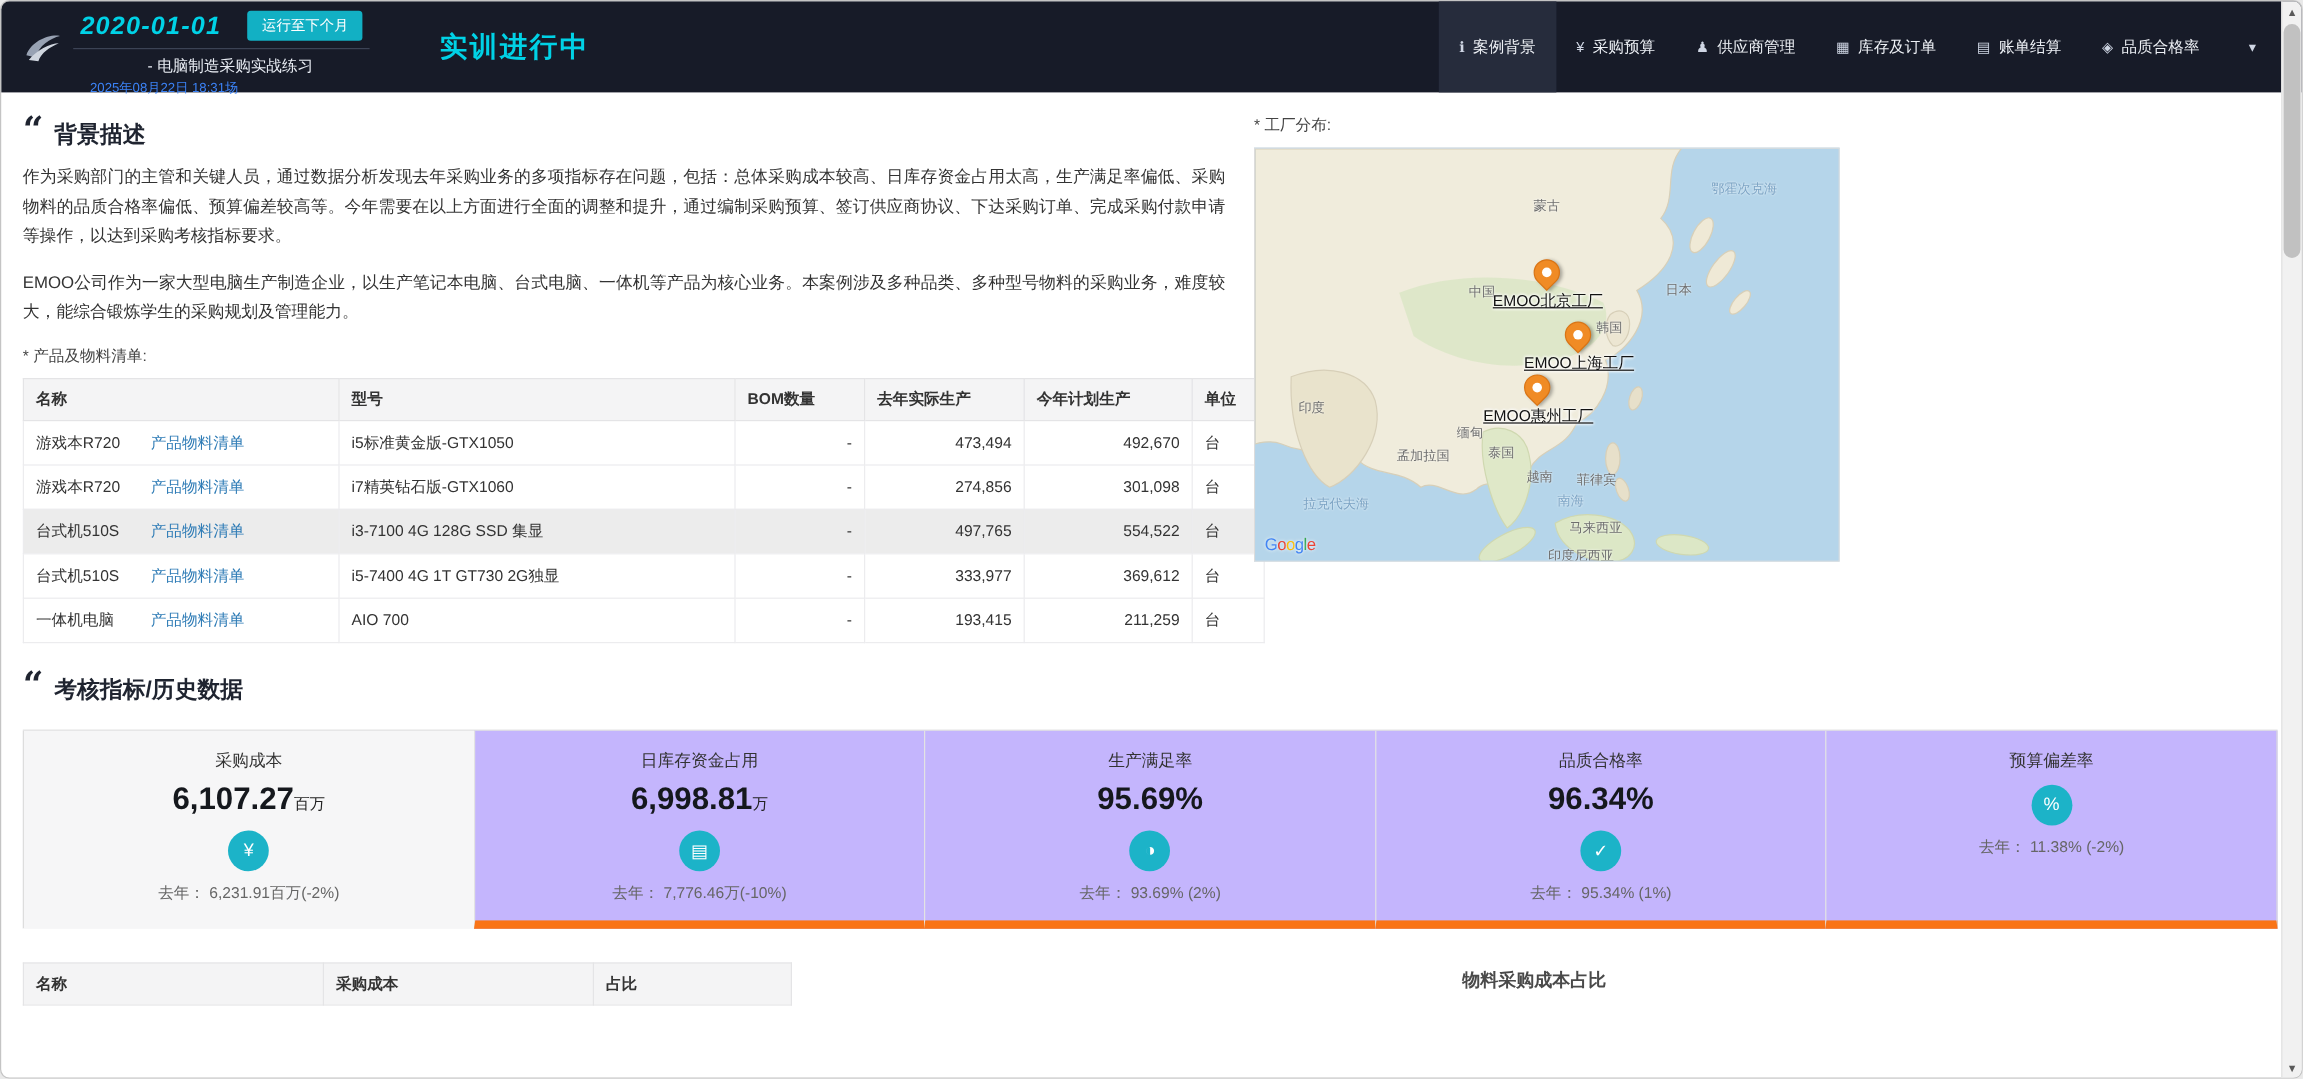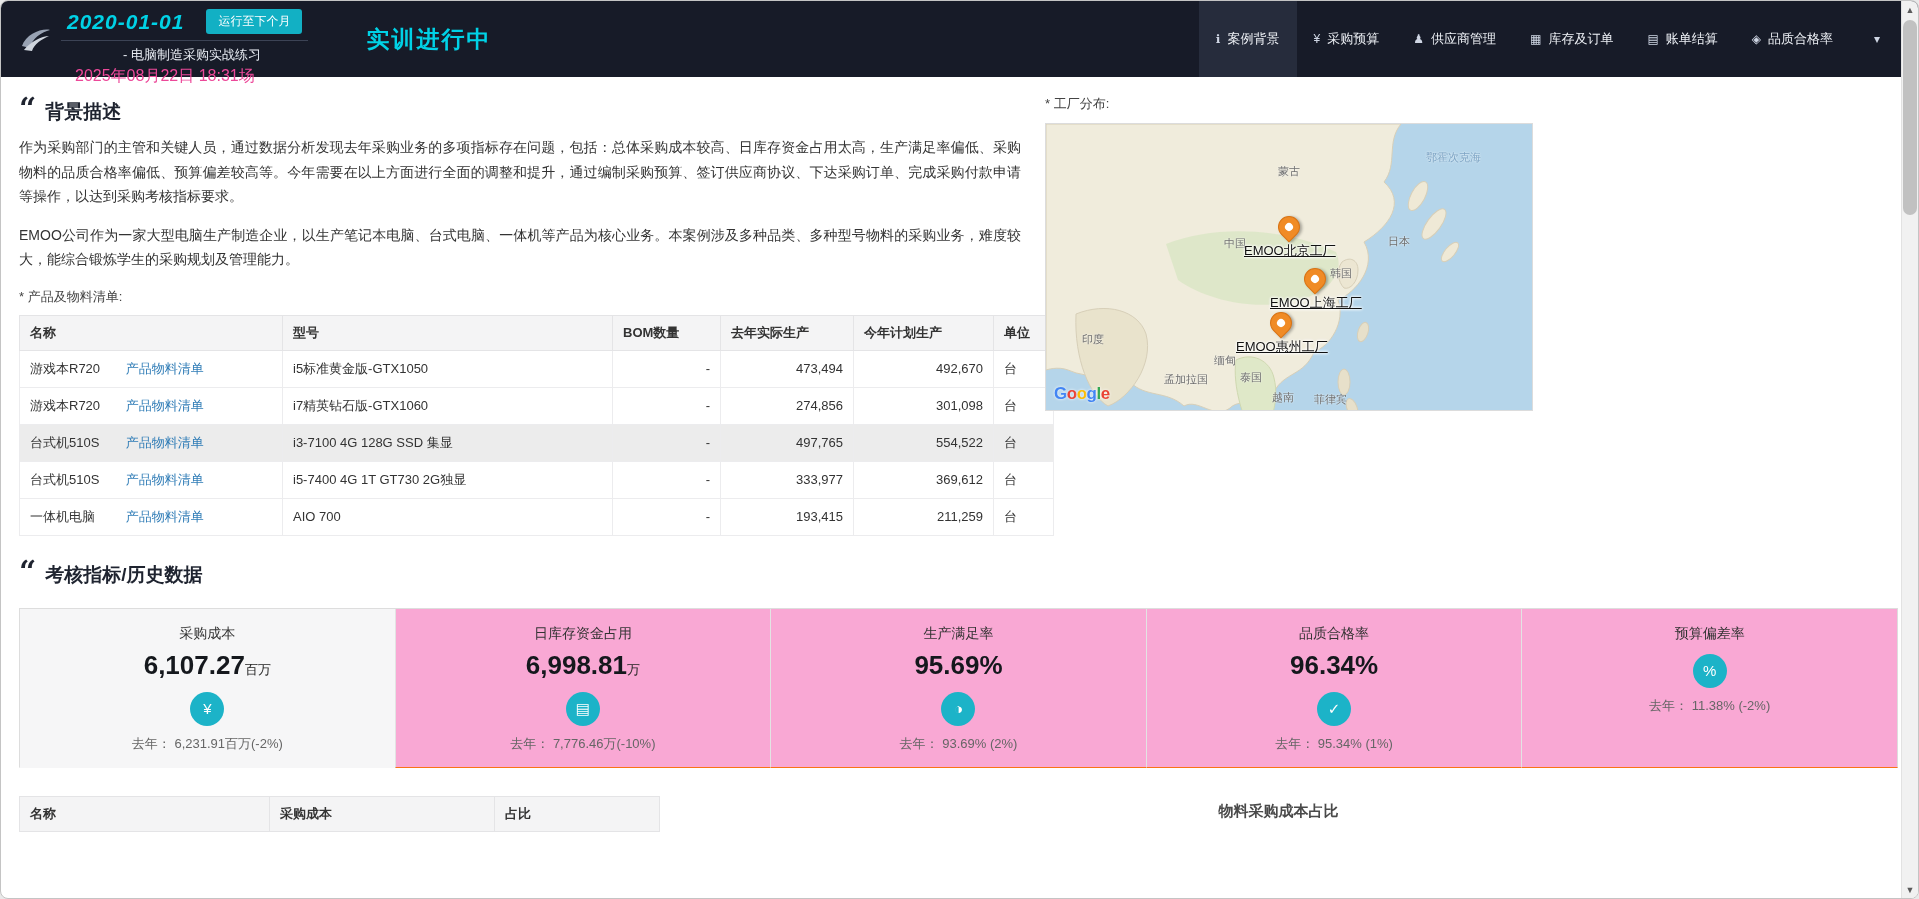--- a/index.html
+++ b/index.html
@@ -12,21 +12,21 @@
   .navbar { position:relative; display:flex; align-items:stretch; height:76px;
     background:#171b28; color:#fff; padding-left:12px; padding-right:20px; }
   .logo { width:44px; display:flex; align-items:center; justify-content:center; }
   .clock { padding-top:8px; margin-left:4px; }
   .clock-top { display:flex; align-items:center; gap:22px; padding:0 6px 6px 6px;
     border-bottom:1px solid #3c4355; }
   .clock-date { color:#00d2e6; font-size:21px; font-weight:bold; font-style:italic; letter-spacing:1px;}
   .run-btn { background:#12b0c4; color:#fff; font-size:12px; padding:4px 12px;
     border:none; border-radius:3px; cursor:pointer; }
   .clock-sub { color:#e8ecf3; font-size:13px; margin:5px 0 0 62px; }
-  .clock-session { color:#ec4899; font-size:16px; margin:2px 0 0 14px; }
+  .clock-session { color:#3b82f6; font-size:11px; margin:2px 0 0 14px; }
   .status-title { align-self:center; margin-left:58px; color:#00d2e6; font-size:23px;
     font-weight:bold; letter-spacing:2px; }
   .nav-items { margin-left:auto; display:flex; align-items:stretch; }
   .nav-item { display:flex; align-items:center; gap:7px; padding:0 17px; font-size:13px;
     color:#edf0f5; cursor:pointer; white-space:nowrap; }
   .nav-item.active { background:#262c3c; }
   .nav-ico { font-size:12px; color:#cfd6e4; }
   .nav-caret { display:flex; align-items:center; padding:0 18px; margin-left:6px;
     color:#cfd6e4; font-size:12px; cursor:pointer; }
 
@@ -47,40 +47,40 @@
   table.data th { background:#f4f4f5; border:1px solid #e4e4e6; padding:8px 10px;
     color:#333; font-weight:bold; text-align:left; }
   table.data td { border:1px solid #ececee; padding:9px 10px; color:#333; background:#fff; }
   table.data tr.hl td { background:#ececec; }
   .num { text-align:right; }
   .link { color:#2f7cb6; cursor:pointer; text-decoration:none; }
   .cell-name { display:inline-block; min-width:92px; }
 
   
   .map-label-head { font-size:13px; color:#444; margin:2px 0 10px 0; }
-  .map { position:relative; width:488px; height:288px; background:#b5d5ea;
+  .map { position:relative; width:488px; height:345px; background:#b5d5ea;
     border:1px solid #dcdcdc; overflow:hidden; cursor:grab; }
   .map svg.base { position:absolute; inset:0; }
   .geo-label { position:absolute; font-size:11px; color:#6e6e6e; white-space:nowrap;
     text-shadow:0 0 2px #fff; }
   .geo-label.sea { color:#7ba3c4; }
   .pin-wrap { position:absolute; }
   .pin { width:22px; height:22px; background:#f08b25; border:1px solid #d97415;
     border-radius:50% 50% 50% 0; transform:rotate(-45deg); position:relative;
     box-shadow:1px 2px 3px rgba(0,0,0,.3); }
   .pin::after { content:""; position:absolute; inset:6px; background:#fff; border-radius:50%; }
   .pin-label { position:absolute; top:26px; left:-34px; font-size:13px; color:#111;
     white-space:nowrap; text-shadow:0 0 3px #fff,0 0 3px #fff,0 0 3px #fff;text-decoration:underline; }
-  .google-logo { position:absolute; left:8px; bottom:6px; font-size:17px; font-weight:bold;
+  .google-logo { position:absolute; left:8px; bottom:6px; font-size:14px; font-weight:normal;
     letter-spacing:-0.5px; text-shadow:0 0 3px #fff; }
 
   
   .kpi-row { display:flex; margin-top:20px; border-top:1px solid #ddd; }
   .kpi-card { flex:1; text-align:center; padding:16px 0 14px 0; cursor:pointer;
-    border-left:1px solid #e3e3e3; border-bottom:1px solid #f97316; background:#f9a8d4; }
+    border-left:1px solid #e3e3e3; border-bottom:7px solid #f97316; background:#c4b5fd; }
   .kpi-card:first-child { border-left:1px solid #ddd; }
   .kpi-card:last-child { border-right:1px solid #ddd; }
   .kpi-card.active { background:#f6f6f7; border-bottom:1px solid transparent; }
   .kpi-label { font-size:14px; color:#333; }
   .kpi-value { font-size:26px; font-weight:bold; color:#15181d; margin-top:7px;text-align:center; }
   .kpi-unit { font-size:13px; font-weight:normal; color:#222; }
   .kpi-icon { width:34px; height:34px; margin:11px auto 9px auto; border-radius:50%;
     background:#1cb3c8; color:#fff; font-size:15px; display:flex; align-items:center;
     justify-content:center; }
   .kpi-last { font-size:13px; color:#666; }

